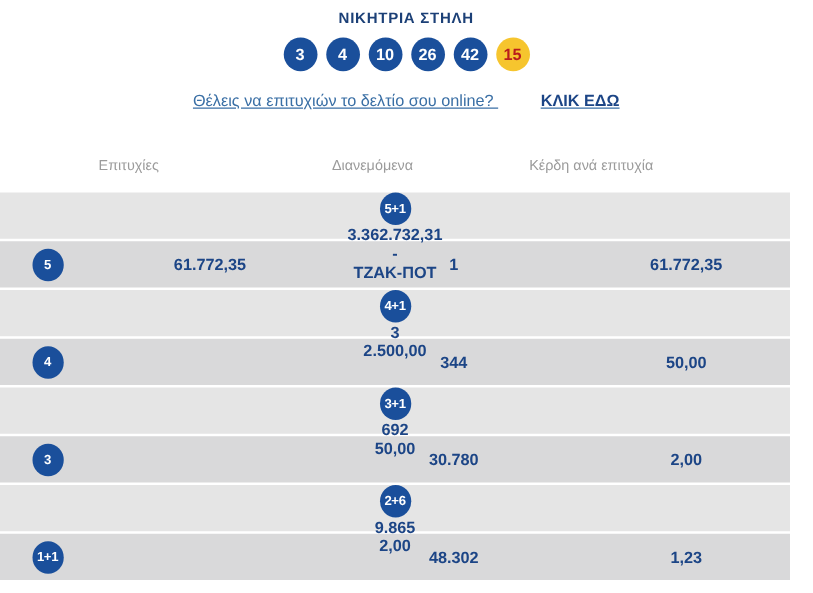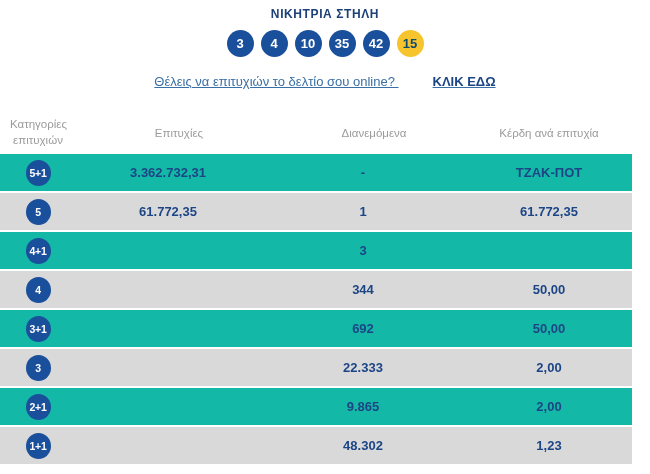--- a/index.html
+++ b/index.html
@@ -32,21 +32,21 @@
     background: #1a4f9b;
     color: #ffffff;
     font-size: 13px;
     font-weight: bold;
     display: flex;
     align-items: center;
     justify-content: center;
   }
   .ball.bonus {
     background: #f6c52e;
-    color: #0c4a6e;
+    color: #b91c1c;
     text-align: right;
   }
   .online-link-wrap { margin-top: 15px; }
   .online-link {
     color: #3a6fa5;
     font-size: 13px;
     text-decoration: underline;
     cursor: pointer;
   }
   .online-link .cta {
@@ -67,21 +67,21 @@
   }
   .trow {
     display: flex;
     align-items: center;
     height: 37px;
     margin-bottom: 2px;
     color: #1c4586;
     font-size: 13px;
     font-weight: bold;
   }
-  .trow.light { background: #14b8a6; }
+  .trow.light { background: #e5e5e5; flex-direction: column; }
   .trow.dark  { background: #d9d9da; }
 
   .col { text-align: center; }
   .col1 { width: 76px;  display: flex; justify-content: center; }
   .col2 { width: 184px; }
   .col3 { width: 206px; }
   .col4 { width: 166px; }
   .thead-row .col1 { display: block; padding: 0 10px; line-height: 1.35; }
 
   .cat-badge {
@@ -103,34 +103,33 @@
 
 <div class="page">
 
   <div class="top-section">
     <div class="winning-title">ΝΙΚΗΤΡΙΑ ΣΤΗΛΗ</div>
 
     <div class="balls-row">
       <div class="ball">3</div>
       <div class="ball">4</div>
       <div class="ball">10</div>
-      <div class="ball">35</div>
+      <div class="ball">26</div>
       <div class="ball">42</div>
       <div class="ball bonus">15</div>
     </div>
 
     <div class="online-link-wrap">
       <a class="online-link"><span>Θέλεις να επιτυχιών το δελτίο σου online? </span><span class="cta">ΚΛΙΚ ΕΔΩ</span></a>
     </div>
   </div>
 
   <div class="prize-table">
 
     <div class="thead-row">
-      <div class="col col1">Κατηγορίες επιτυχιών</div>
       <div class="col col3">Επιτυχίες</div>
       <div class="col col2">Διανεμόμενα</div>
       <div class="col col4">Κέρδη ανά επιτυχία</div>
     </div>
 
     <div class="trow light">
       <div class="col col1">
           <span class="cat-badge">5+1</span>
         </div>
       <div class="col col2">3.362.732,31</div>
@@ -146,20 +145,21 @@
       <div class="col col3">1</div>
       <div class="col col4">61.772,35</div>
     </div>
 
     <div class="trow light">
       <div class="col col1">
           <span class="cat-badge">4+1</span>
         </div>
       <div class="col col2"></div>
       <div class="col col3">3</div>
+      <div class="col col4">2.500,00</div>
     </div>
 
     <div class="trow dark">
       <div class="col col1">
           <span class="cat-badge">4</span>
         </div>
       <div class="col col2"></div>
       <div class="col col3">344</div>
       <div class="col col4">50,00</div>
     </div>
@@ -171,27 +171,27 @@
       <div class="col col2"></div>
       <div class="col col3">692</div>
       <div class="col col4">50,00</div>
     </div>
 
     <div class="trow dark">
       <div class="col col1">
           <span class="cat-badge">3</span>
         </div>
       <div class="col col2"></div>
-      <div class="col col3">22.333</div>
+      <div class="col col3">30.780</div>
       <div class="col col4">2,00</div>
     </div>
 
     <div class="trow light">
       <div class="col col1">
-          <span class="cat-badge">2+1</span>
+          <span class="cat-badge">2+6</span>
         </div>
       <div class="col col2"></div>
       <div class="col col3">9.865</div>
       <div class="col col4">2,00</div>
     </div>
 
     <div class="trow dark">
       <div class="col col1">
           <span class="cat-badge">1+1</span>
         </div>

